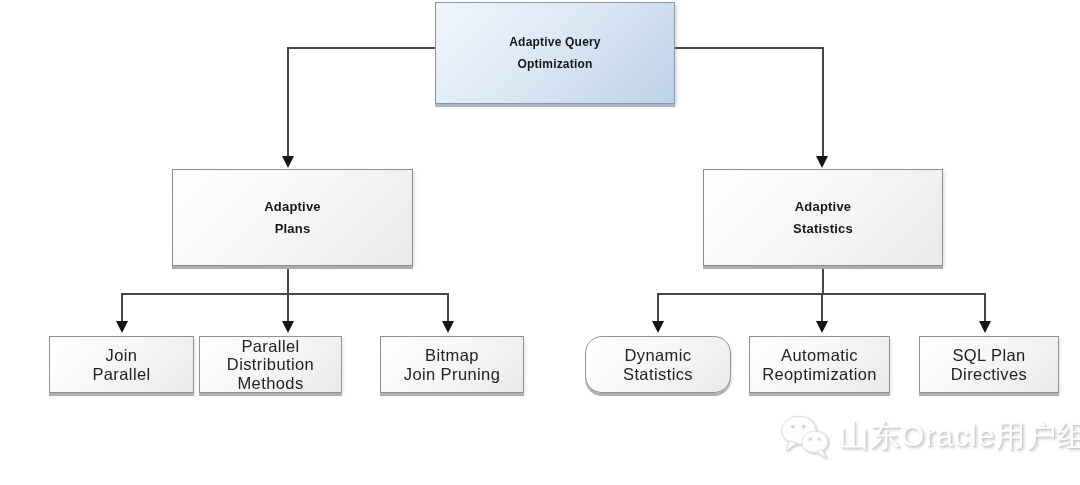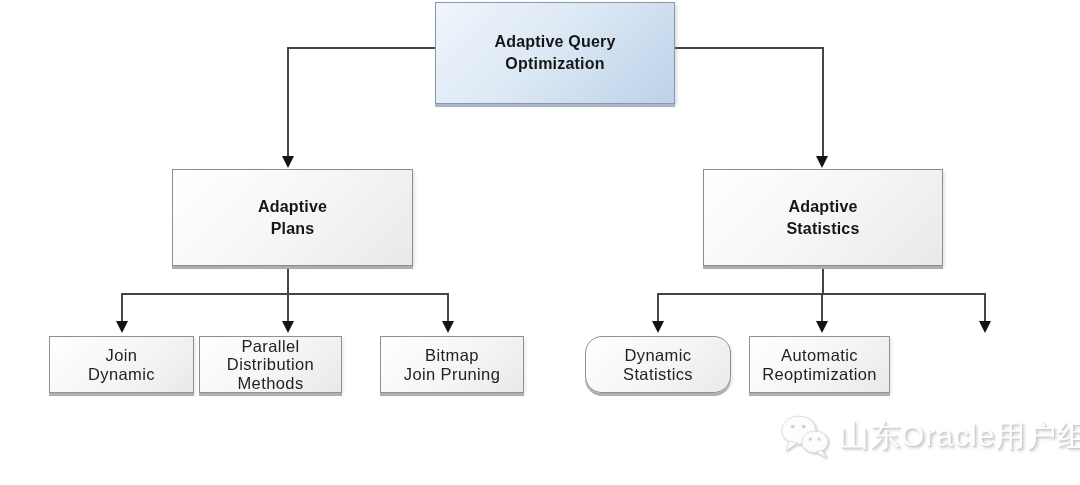--- a/index.html
+++ b/index.html
@@ -10,27 +10,27 @@
   .node{
     position:absolute;
     display:flex;align-items:center;justify-content:center;
     text-align:center;box-sizing:border-box;
     white-space:pre-line;
   }
   .node-root{
     background:linear-gradient(135deg,#eff5fc 0%,#dde9f5 45%,#bcd1e8 100%);
     border:1px solid #8a97a6;
     box-shadow:0 3px 0 0 #a9b6c6, 2px 2px 3px rgba(100,120,145,0.25);
-    font-weight:bold;font-size:16px;line-height:22px;color:#161616;letter-spacing:.2px;
+    font-weight:bold;font-size:12px;line-height:22px;color:#161616;letter-spacing:.2px;
   }
   .node-branch{
     background:linear-gradient(135deg,#ffffff 0%,#f6f6f6 50%,#e9e9e9 100%);
     border:1px solid #8c8c8c;
     box-shadow:0 3px 0 0 #adadad, 2px 2px 3px rgba(0,0,0,0.10);
-    font-weight:bold;font-size:16px;line-height:22px;color:#161616;letter-spacing:.2px;
+    font-weight:bold;font-size:13px;line-height:22px;color:#161616;letter-spacing:.2px;
   }
   .node-leaf{
     background:linear-gradient(135deg,#ffffff 0%,#f5f5f5 55%,#e9e9e9 100%);
     border:1px solid #909090;
     box-shadow:0 3px 0 0 #b0b0b0, 2px 2px 3px rgba(0,0,0,0.08);
     font-weight:normal;font-size:16.5px;line-height:18.5px;color:#222222;letter-spacing:.4px;
   }
 
   
   #root-box {left:435px;top:2px;width:240px;height:102px;}
@@ -123,35 +123,37 @@
   <div class="node node-root" id="root-box">Adaptive Query
 Optimization</div>
 
   <div class="node node-branch" id="plans-box">Adaptive
 Plans</div>
 
   <div class="node node-branch" id="stats-box">Adaptive
 Statistics</div>
 
   <div class="node node-leaf" id="leaf-join">Join
-Dynamic</div>
+Parallel</div>
 
   <div class="node node-leaf" id="leaf-parallel">Parallel
 Distribution
 Methods</div>
 
   <div class="node node-leaf" id="leaf-bitmap">Bitmap
 Join Pruning</div>
 
   <div class="node node-leaf" id="leaf-dynamic">Dynamic
 Statistics</div>
 
   <div class="node node-leaf" id="leaf-automatic">Automatic
 Reoptimization</div>
 
+  <div class="node node-leaf" id="leaf-sqlplan">SQL Plan
+Directives</div>
 
   <div class="watermark">
     <svg class="wechat-icon" width="54" height="47" viewBox="0 0 60 52">
       <ellipse cx="23" cy="19" rx="19" ry="15.5" fill="#fdfdfd" stroke="#dcdcdc" stroke-width="1"></ellipse>
       <polygon points="12,31 9,42 22,33" fill="#fdfdfd" stroke="#dcdcdc" stroke-width="1"></polygon>
       <circle cx="16.5" cy="15" r="2.1" fill="#d2d2d2"></circle>
       <circle cx="28.5" cy="15" r="2.1" fill="#d2d2d2"></circle>
       <ellipse cx="41" cy="32" rx="14.5" ry="12" fill="#fdfdfd" stroke="#dcdcdc" stroke-width="1"></ellipse>
       <polygon points="49,41 54,50 42,43" fill="#fdfdfd" stroke="#dcdcdc" stroke-width="1"></polygon>
       <circle cx="36" cy="29" r="1.8" fill="#d2d2d2"></circle>

